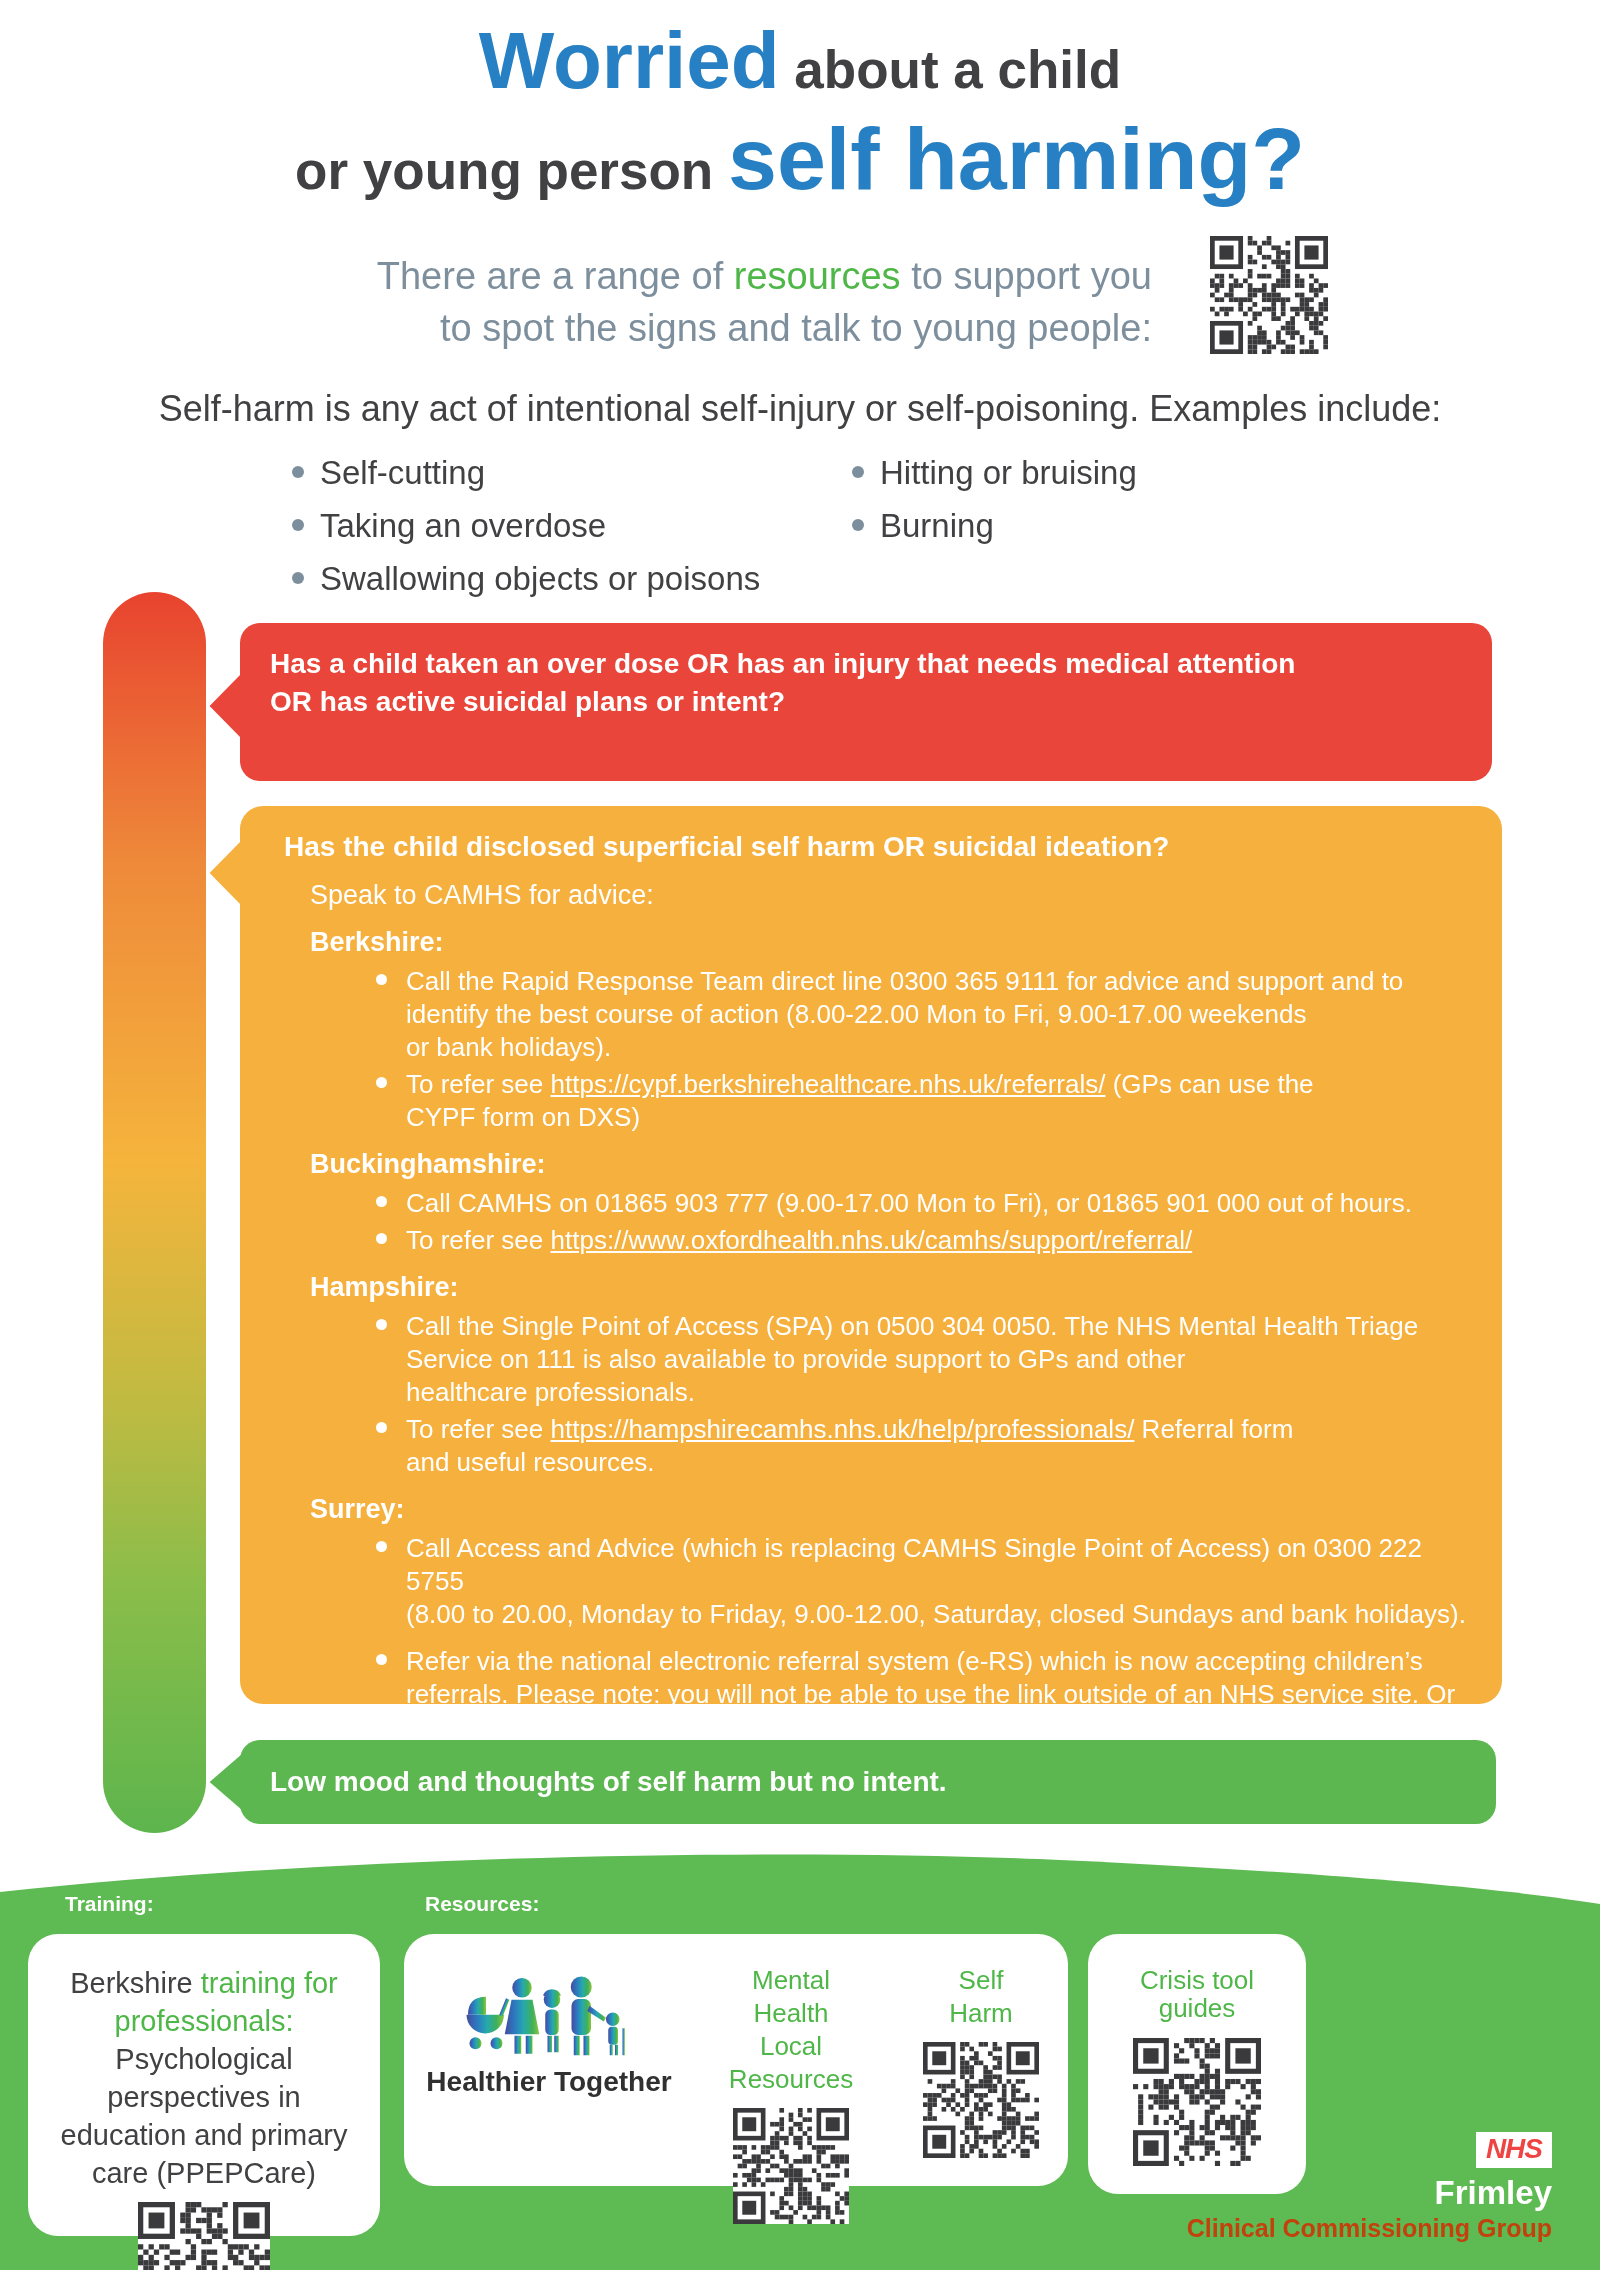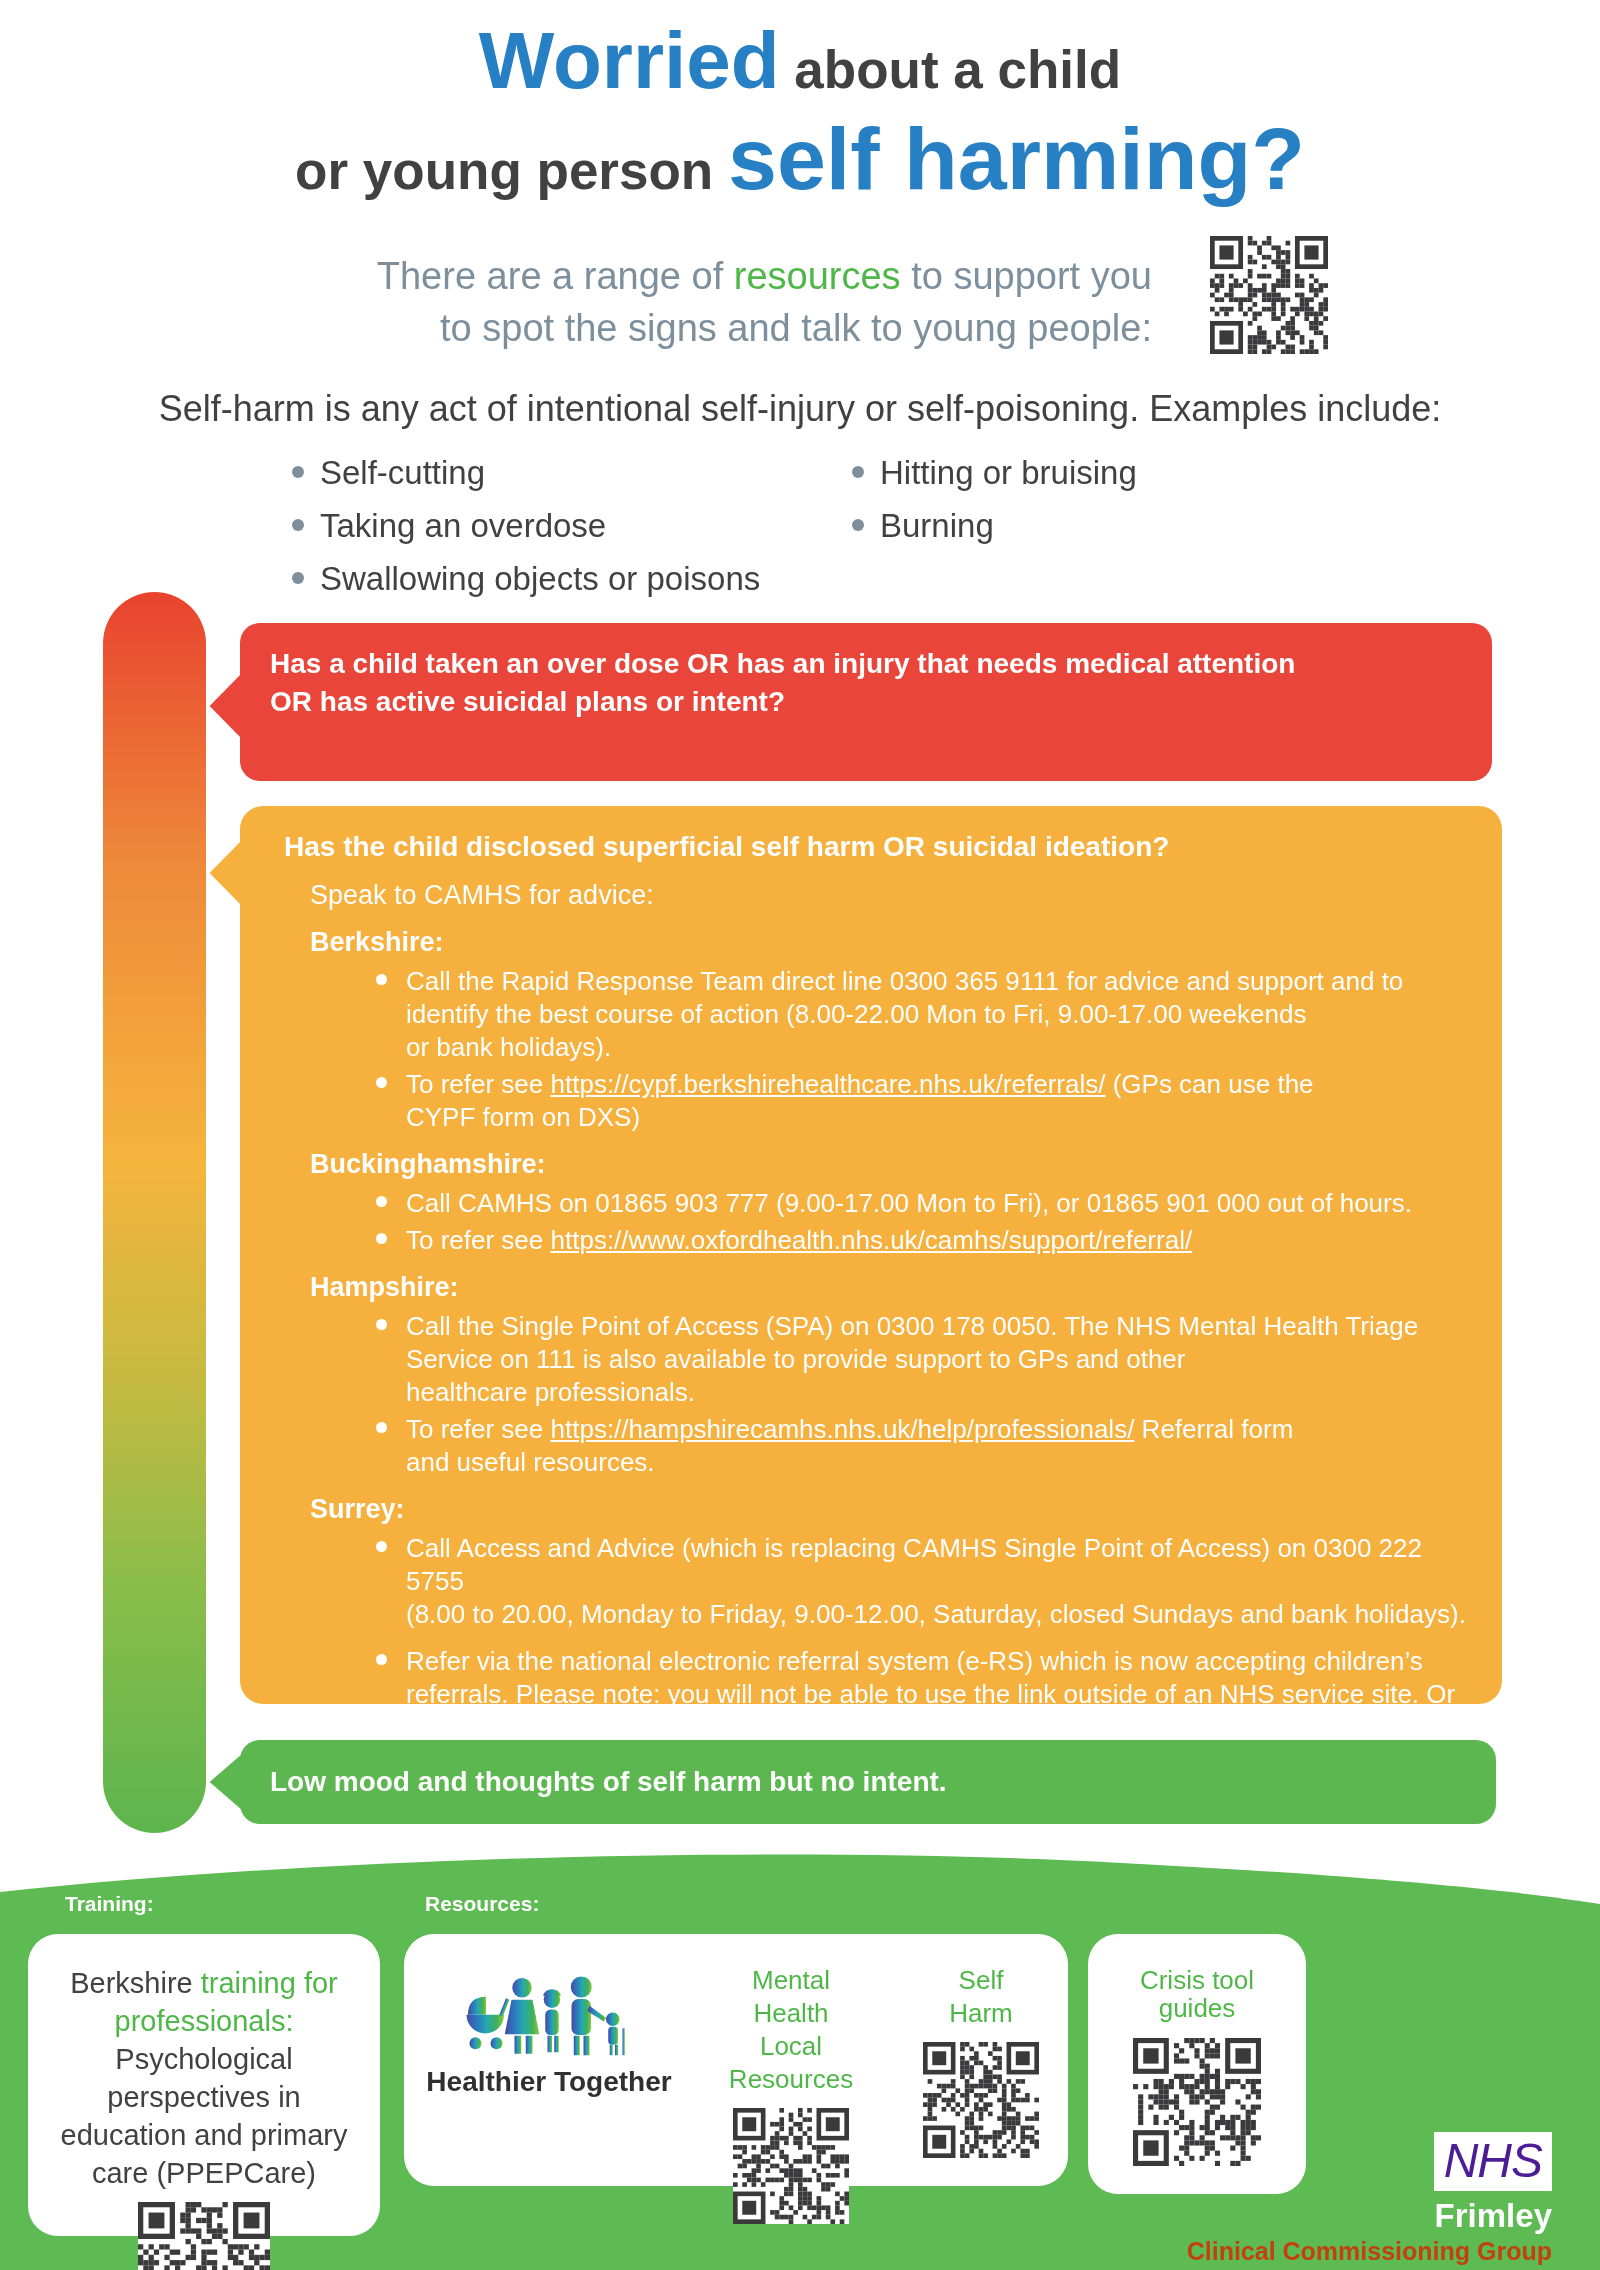--- a/index.html
+++ b/index.html
@@ -86,21 +86,21 @@
                         white-space:pre-line; }
   .qr-block .qr { width:116px; height:116px; margin:12px auto 0; }
   .qr-block1 { left:312px; top:30px; }
   .qr-block2 { left:502px; top:30px; }
   .crisis-card { left:1088px; top:86px; width:218px; height:260px; text-align:center; }
   .crisis-card .qr-label { font-size:26px; line-height:28px; color:#4eb748;
                            white-space:pre-line; margin-top:32px; }
   .crisis-card .qr { width:128px; height:128px; margin:16px auto 0; }
   .nhs { position:absolute; right:48px; top:284px; text-align:right; }
   .nhs-box { display:inline-block; background:#ffffff; padding:1px 10px 3px; }
-  .nhs-box span { font-size:48px; font-weight:normal; font-style:italic; color:#4c1d95;
+  .nhs-box span { font-size:28px; font-weight:bold; font-style:italic; color:#ef4444;
                   letter-spacing:-1px; }
   .nhs-frimley { font-size:33px; font-weight:bold; color:#ffffff; margin-top:6px; }
   .nhs-ccg { font-size:25px; font-weight:bold; color:#c2410c; margin-top:2px; }
   .qr { background:#ffffff; }
 </style>
 </head>
 <body>
 
 <div class="page">
 
@@ -368,21 +368,21 @@
     </ul>
 
     <div class="region-name">Buckinghamshire:</div>
     <ul>
       <li><span>Call CAMHS on 01865 903 777 (9.00-17.00 Mon to Fri), or 01865 901 000 out of hours.</span></li>
       <li><span>To refer see </span><span class="lnk">https://www.oxfordhealth.nhs.uk/camhs/support/referral/</span></li>
     </ul>
 
     <div class="region-name">Hampshire:</div>
     <ul>
-      <li><span>Call the Single Point of Access (SPA) on 0300 178 0050. The NHS Mental Health Triage
+      <li><span>Call the Single Point of Access (SPA) on 0500 304 0050. The NHS Mental Health Triage
 Service on 111 is also available to provide support to GPs and other
 healthcare professionals.</span></li>
       <li><span>To refer see </span><span class="lnk">https://hampshirecamhs.nhs.uk/help/professionals/</span><span> Referral form
 and useful resources.</span></li>
     </ul>
 
     <div class="region-name">Surrey:</div>
     <ul>
       <li><span>Call Access and Advice (which is replacing CAMHS Single Point of Access) on 0300 222 5755
 (8.00 to 20.00, Monday to Friday, 9.00-12.00, Saturday, closed Sundays and bank holidays).</span></li>

